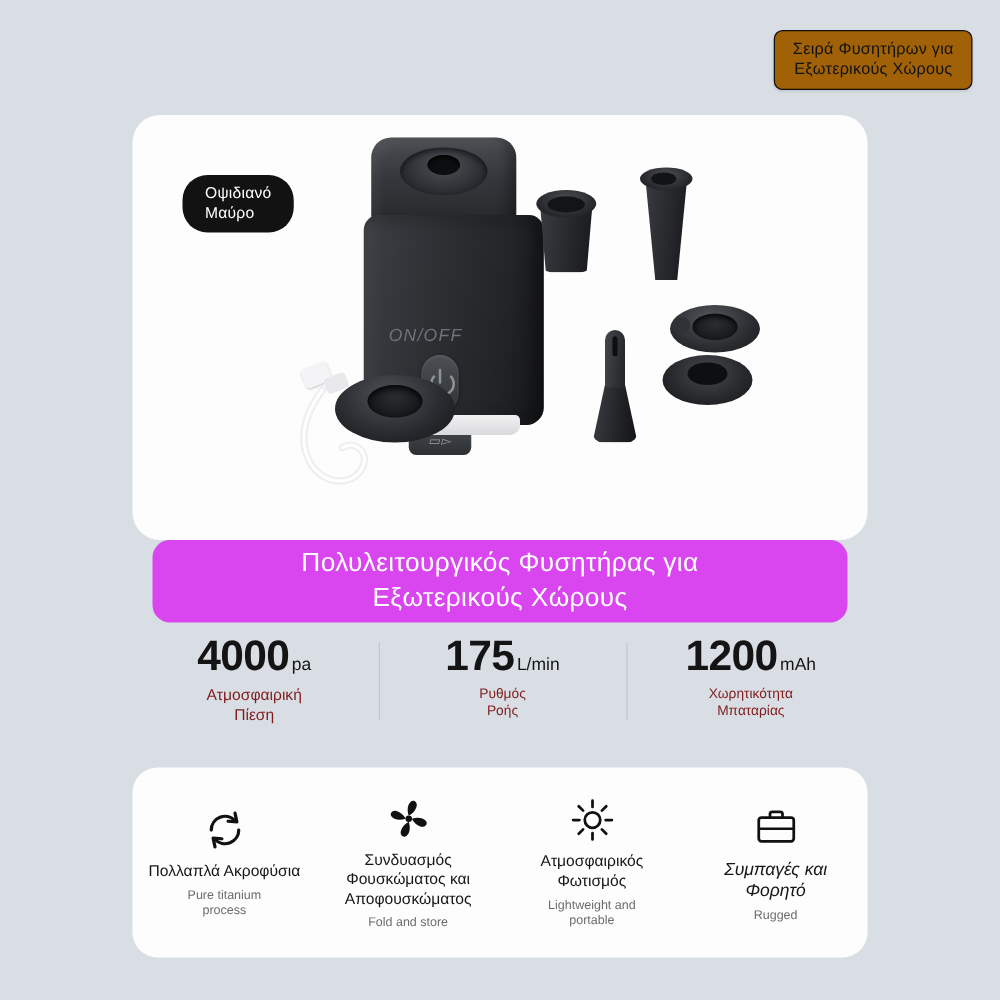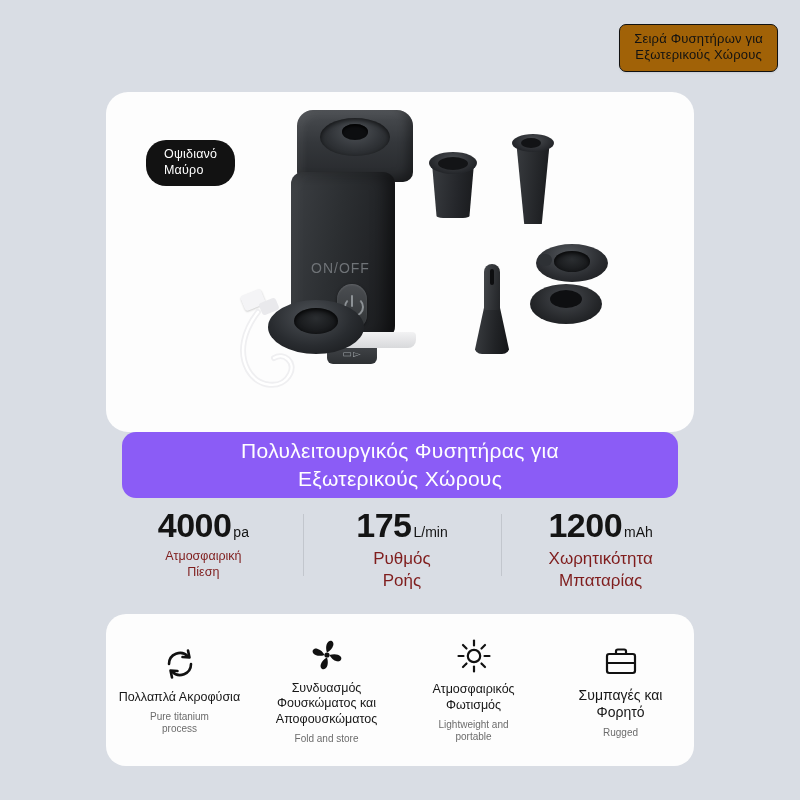--- a/index.html
+++ b/index.html
@@ -94,24 +94,25 @@
     left: 50%; top: 14px;
     transform: translateX(-50%);
     width: 26px; height: 16px;
     border-radius: 50%;
     background: #0d0e10;
     box-shadow: inset 0 2px 3px rgba(0,0,0,.9);
   }
   .body-main {
     position: absolute;
     left: 0; top: 62px;
-    width: 104px; height: 168px;
+    width: 144px; height: 168px;
     background: linear-gradient(100deg,#3c3f43 0%,#2c2f32 42%,#232528 70%,#17181a 100%);
     border-radius: 12px 12px 14px 14px;
     box-shadow: inset -8px 0 16px rgba(0,0,0,.45), inset 6px 0 12px rgba(255,255,255,.05);
+    font-style: italic;
   }
   .body-base {
     position: absolute;
     left: 3px; top: 222px;
     width: 122px; height: 16px;
     background: linear-gradient(180deg,#f2f2f3 0%,#d8d9db 100%);
     border-radius: 4px 4px 8px 8px;
   }
   .onoff {
     position: absolute;
@@ -308,21 +309,21 @@
     box-shadow: inset 0 2px 5px rgba(0,0,0,.9);
   }
 
   
   .title-banner {
     position: absolute;
     left: 122px;
     top: 432px;
     width: 556px;
     height: 66px;
-    background: #8b5cf6;
+    background: #d946ef;
     border-radius: 14px;
     display: flex;
     align-items: center;
     justify-content: center;
     text-align: center;
     color: #ffffff;
     font-size: 21px;
     line-height: 1.35;
     letter-spacing: .3px;
     padding: 0 18px;
@@ -364,21 +365,21 @@
     font-weight: normal;
     margin-left: 2px;
     letter-spacing: 0;
   }
   .spec-label {
     margin-top: 6px;
     font-size: 12.5px;
     line-height: 1.3;
     color: #7f1d1d;
   }
-  .spec-label.small { font-size: 17px; }
+  .spec-label.small { font-size: 11px; }
 
   
   .feature-card {
     position: absolute;
     left: 106px;
     top: 614px;
     width: 588px;
     height: 152px;
     background: #fdfdfd;
     border-radius: 20px;
@@ -402,21 +403,21 @@
     font-size: 12.5px;
     line-height: 1.25;
     color: #161616;
   }
   .feature .fsub {
     font-size: 10px;
     line-height: 1.25;
     color: #6c6c6c;
     margin-top: 5px;
   }
-  .feature .ftitle.big { font-size: 14px; }
+  .feature .ftitle.big { font-size: 14px; font-style: italic; }
 </style>
 </head>
 <body>
 
 <div class="top-badge">
   <div>Σειρά Φυσητήρων για</div>
   <div>Εξωτερικούς Χώρους</div>
 </div>
 
 <div class="product-card">

